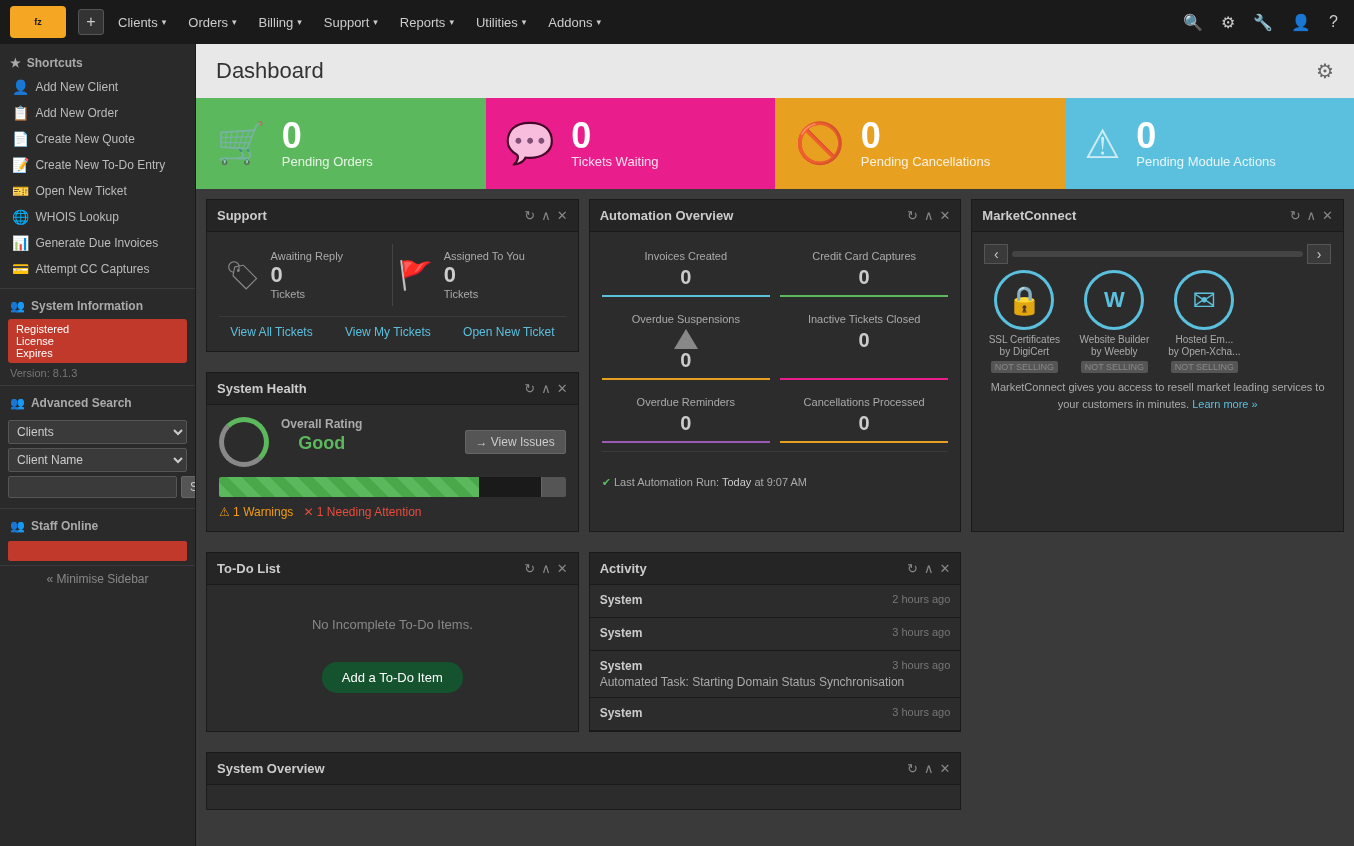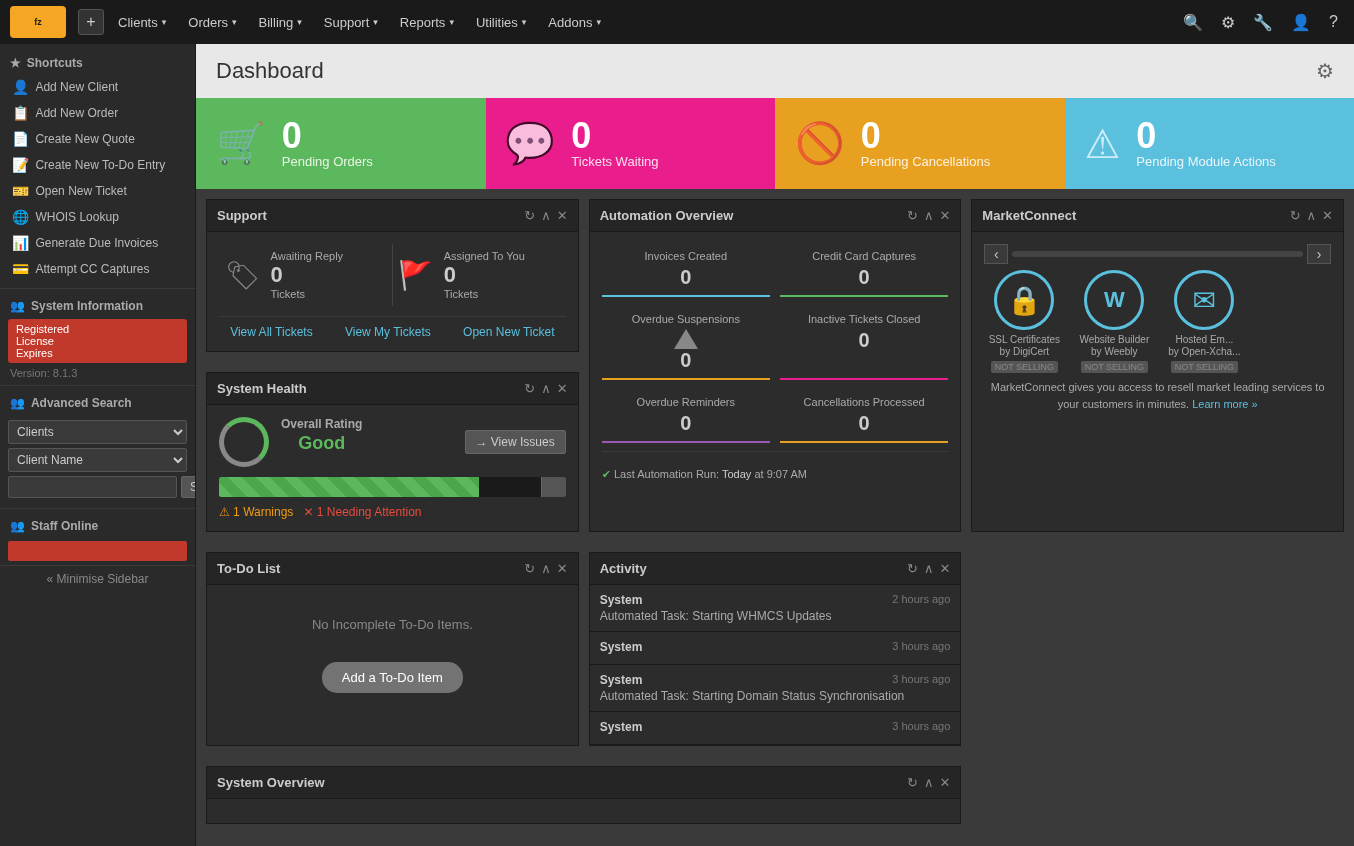--- a/index.html
+++ b/index.html
@@ -90,26 +90,26 @@
     .auto-grid { display: grid; grid-template-columns: 1fr 1fr; gap: 10px; margin-bottom: 8px; }
     .auto-metric { text-align: center; padding: 6px; border-bottom: 2px solid; }
     .auto-metric.blue { border-color: #5bc0de; }
     .auto-metric.green { border-color: #5cb85c; }
     .auto-metric.orange { border-color: #e8a020; }
     .auto-metric.pink { border-color: #e91e8c; }
     .auto-metric.purple { border-color: #9b59b6; }
     .auto-metric label { font-size: 11px; color: #aaa; display: block; margin-bottom: 4px; }
     .auto-metric .metric-val { font-size: 20px; color: #ccc; font-weight: bold; }
     .auto-triangle { width: 0; height: 0; border-left: 12px solid transparent; border-right: 12px solid transparent; border-bottom: 20px solid #888; margin: 4px auto 0; }
-    .auto-last-run { font-size: 11px; color: #aaa; border-top: 1px solid #3a3a3a; padding-top: 16px; }
+    .auto-last-run { font-size: 11px; color: #aaa; border-top: 1px solid #3a3a3a; padding-top: 24px; }
     .auto-last-run .today { color: #ccc; }
 
     
     .todo-empty { text-align: center; color: #888; padding: 20px; font-size: 13px; }
-    .todo-add-btn { display: block; margin: 10px auto; background: #737373; border: none; color: #fff; padding: 8px 20px; cursor: pointer; font-size: 13px; border-radius: 15px; }
+    .todo-add-btn { display: block; margin: 10px auto; background: #14532d; border: none; color: #fff; padding: 8px 20px; cursor: pointer; font-size: 13px; border-radius: 15px; }
 
     
     .mc-header { display: flex; align-items: center; justify-content: space-between; margin-bottom: 10px; }
     .mc-title { font-size: 14px; color: #ccc; font-weight: bold; }
     .mc-manage-btn { background: #555; border: 1px solid #666; color: #ccc; padding: 3px 10px; font-size: 12px; cursor: pointer; }
     .mc-products { display: flex; gap: 10px; margin-bottom: 6px; overflow: hidden; }
     .mc-product { text-align: center; min-width: 80px; }
     .mc-product-icon { width: 60px; height: 60px; border-radius: 50%; border: 3px solid #5bc0de; margin: 0 auto 4px; display: flex; align-items: center; justify-content: center; font-size: 28px; color: #5bc0de; }
     .mc-product-name { font-size: 10px; color: #aaa; line-height: 1.2; }
     .mc-not-selling { font-size: 9px; background: #555; color: #888; padding: 1px 4px; border-radius: 2px; margin-top: 2px; display: inline-block; }
@@ -471,21 +471,20 @@
             <span>∧</span>
             <span>✕</span>
           </div>
         </div>
         <div class="activity-body">
           <div class="activity-item">
             <div class="activity-meta">
               <span class="activity-who">System</span>
               <span class="activity-time">2 hours ago</span>
             </div>
-            <div class="activity-text">Automated Task: Starting WHMCS Updates</div>
           </div>
           <div class="activity-item">
             <div class="activity-meta">
               <span class="activity-who">System</span>
               <span class="activity-time">3 hours ago</span>
             </div>
           </div>
           <div class="activity-item">
             <div class="activity-meta">
               <span class="activity-who">System</span>

